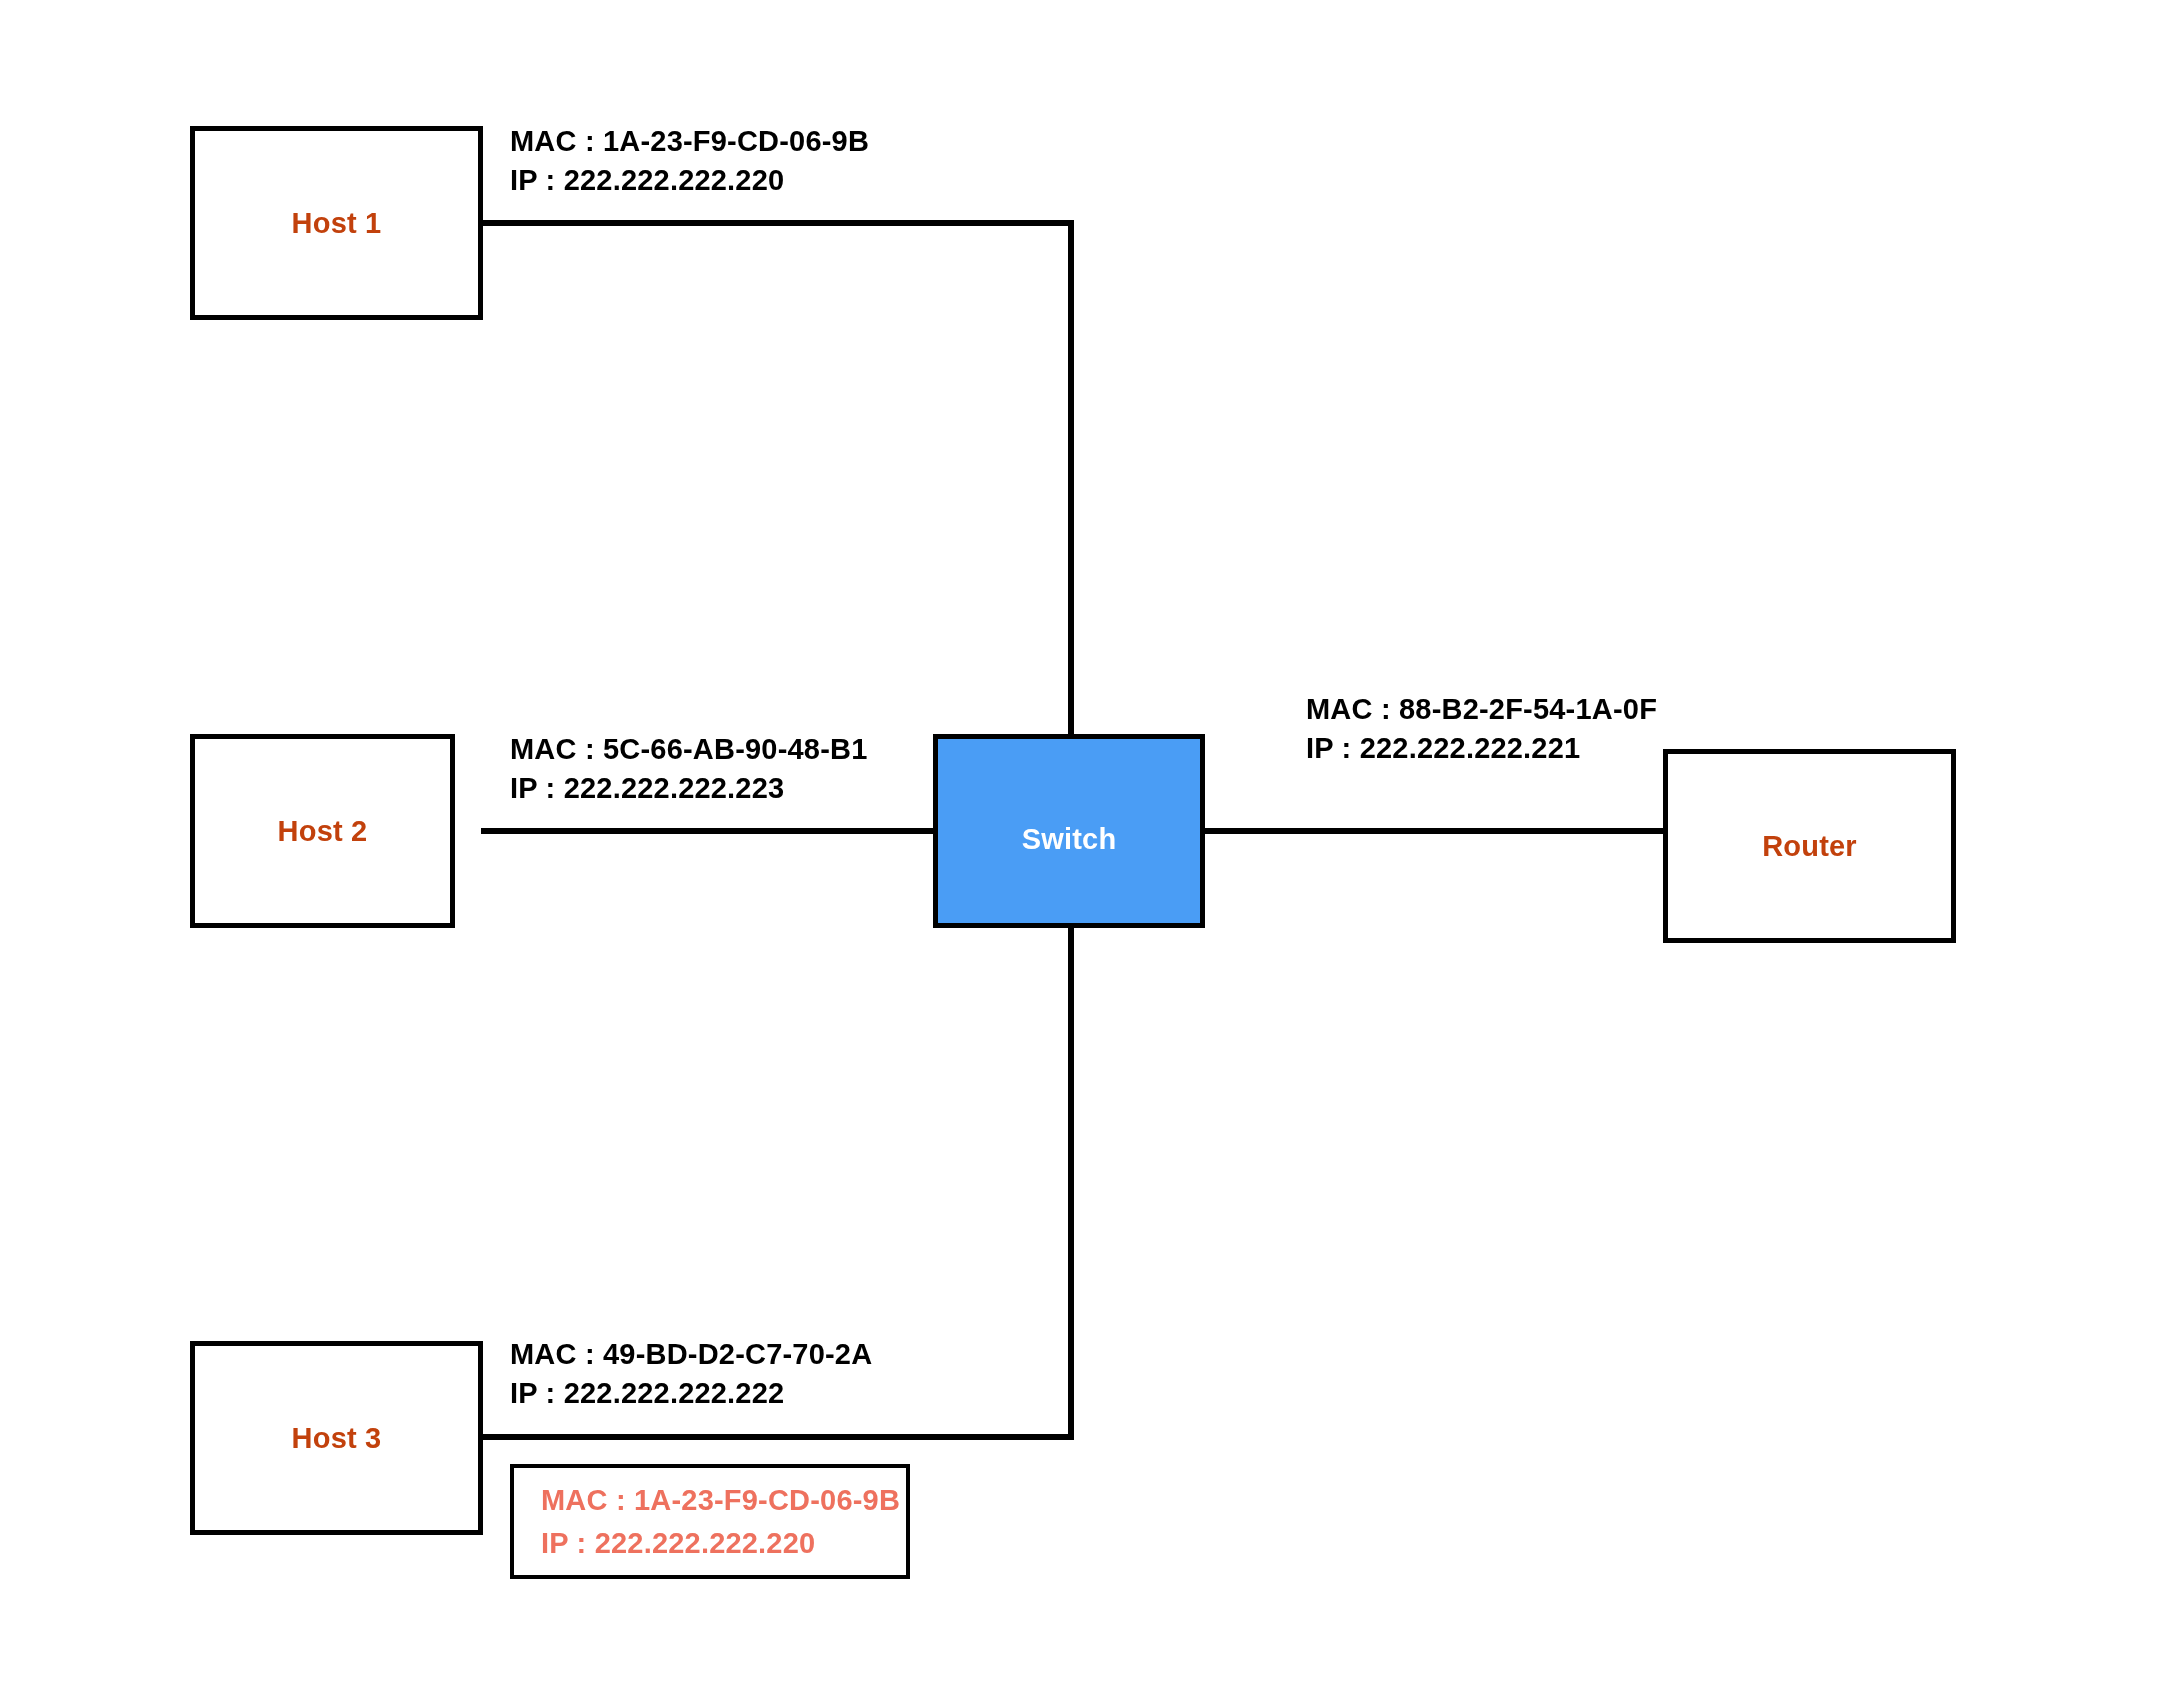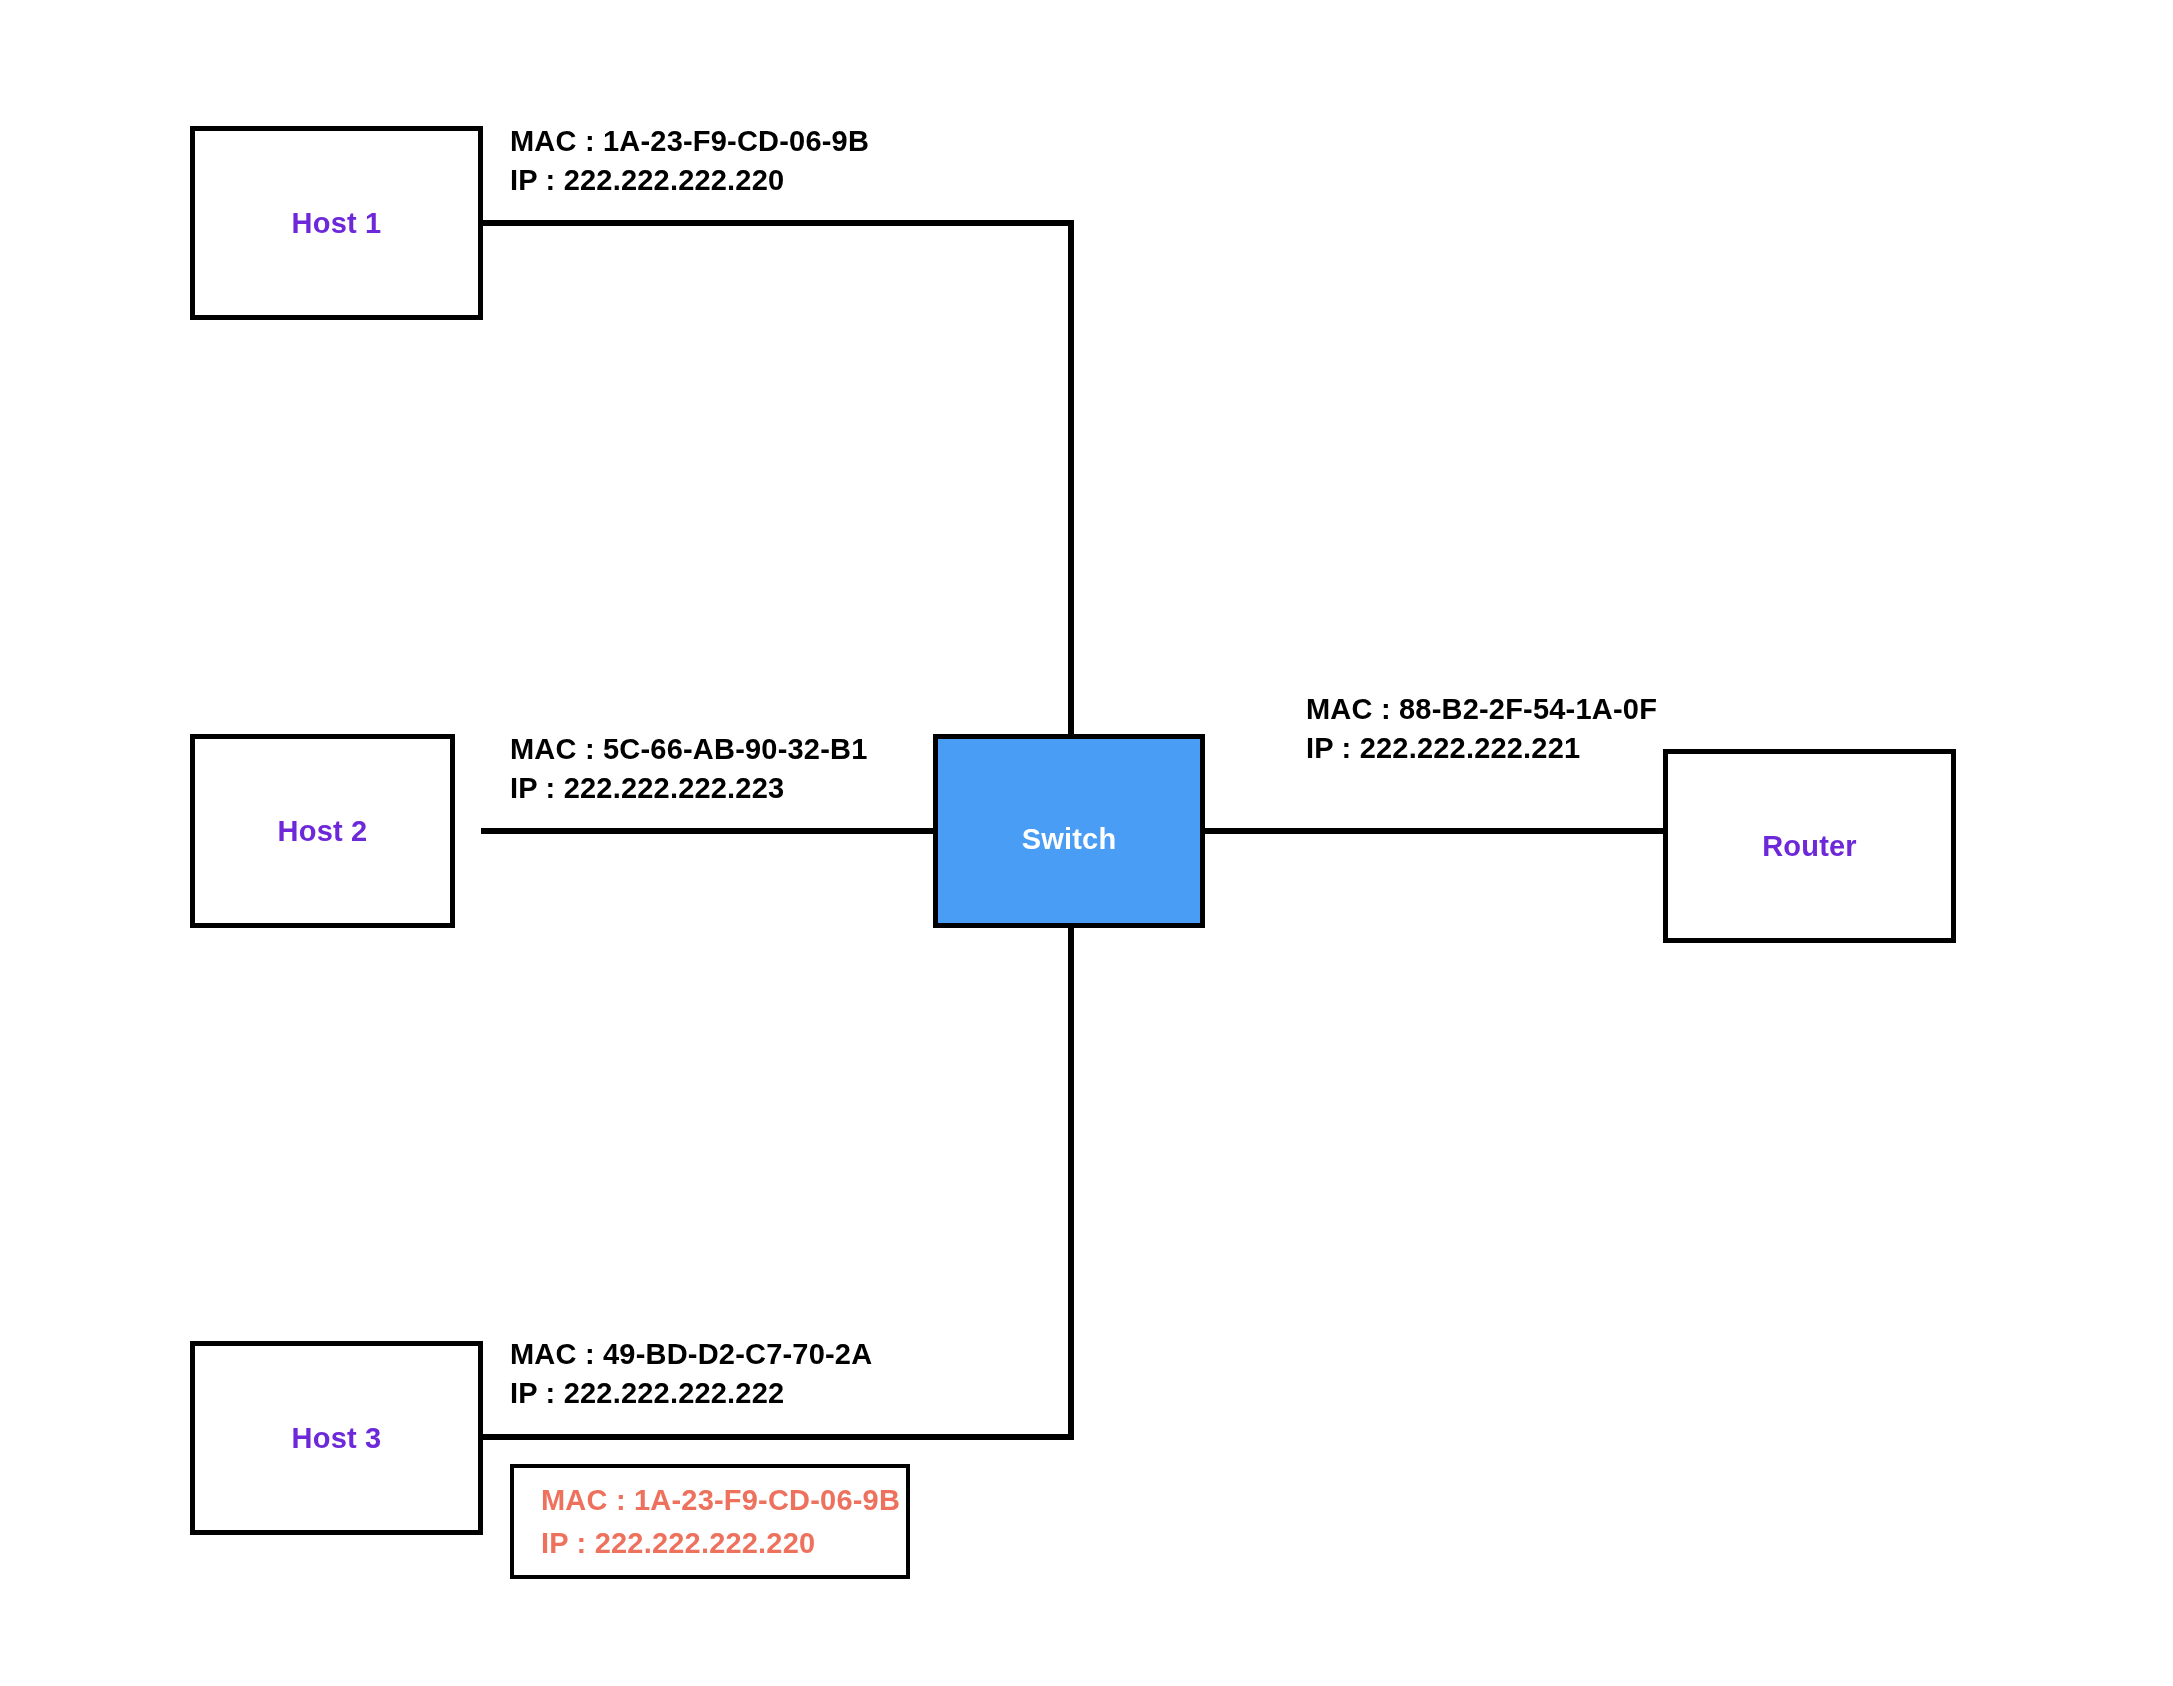--- a/index.html
+++ b/index.html
@@ -16,21 +16,21 @@
     box-sizing: border-box;
     border: 5.8px solid var(--line, #000000);
     background: #ffffff;
     display: flex;
     align-items: center;
     justify-content: center;
   }
   .node-label {
     font-size: 29px;
     font-weight: 700;
-    color: #6d28d9;
+    color: #c2410c;
     letter-spacing: 0.2px;
   }
   .node.switch {
     background: var(--switch-fill, #4A9DF5);
   }
   .node.switch .node-label {
     color: var(--switch-text, #ffffff);
     margin-top: 17px;
   }
   .link {
@@ -110,21 +110,21 @@
   </div>
   <div class="node" id="router">
     <span class="node-label">Router</span>
   </div>
 
   <div class="anno" id="anno-host1">
     <div class="anno-line">MAC : 1A-23-F9-CD-06-9B</div>
     <div class="anno-line">IP : 222.222.222.220</div>
   </div>
   <div class="anno" id="anno-host2">
-    <div class="anno-line">MAC : 5C-66-AB-90-32-B1</div>
+    <div class="anno-line">MAC : 5C-66-AB-90-48-B1</div>
     <div class="anno-line">IP : 222.222.222.223</div>
   </div>
   <div class="anno" id="anno-router">
     <div class="anno-line">MAC : 88-B2-2F-54-1A-0F</div>
     <div class="anno-line">IP : 222.222.222.221</div>
   </div>
   <div class="anno" id="anno-host3">
     <div class="anno-line">MAC : 49-BD-D2-C7-70-2A</div>
     <div class="anno-line">IP : 222.222.222.222</div>
   </div>

